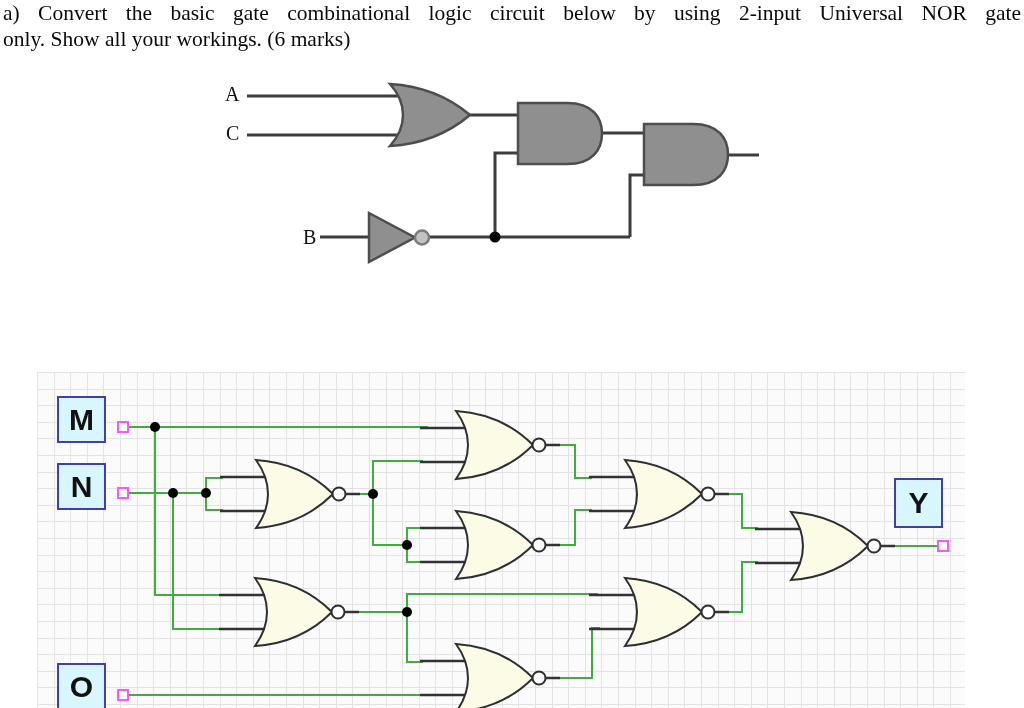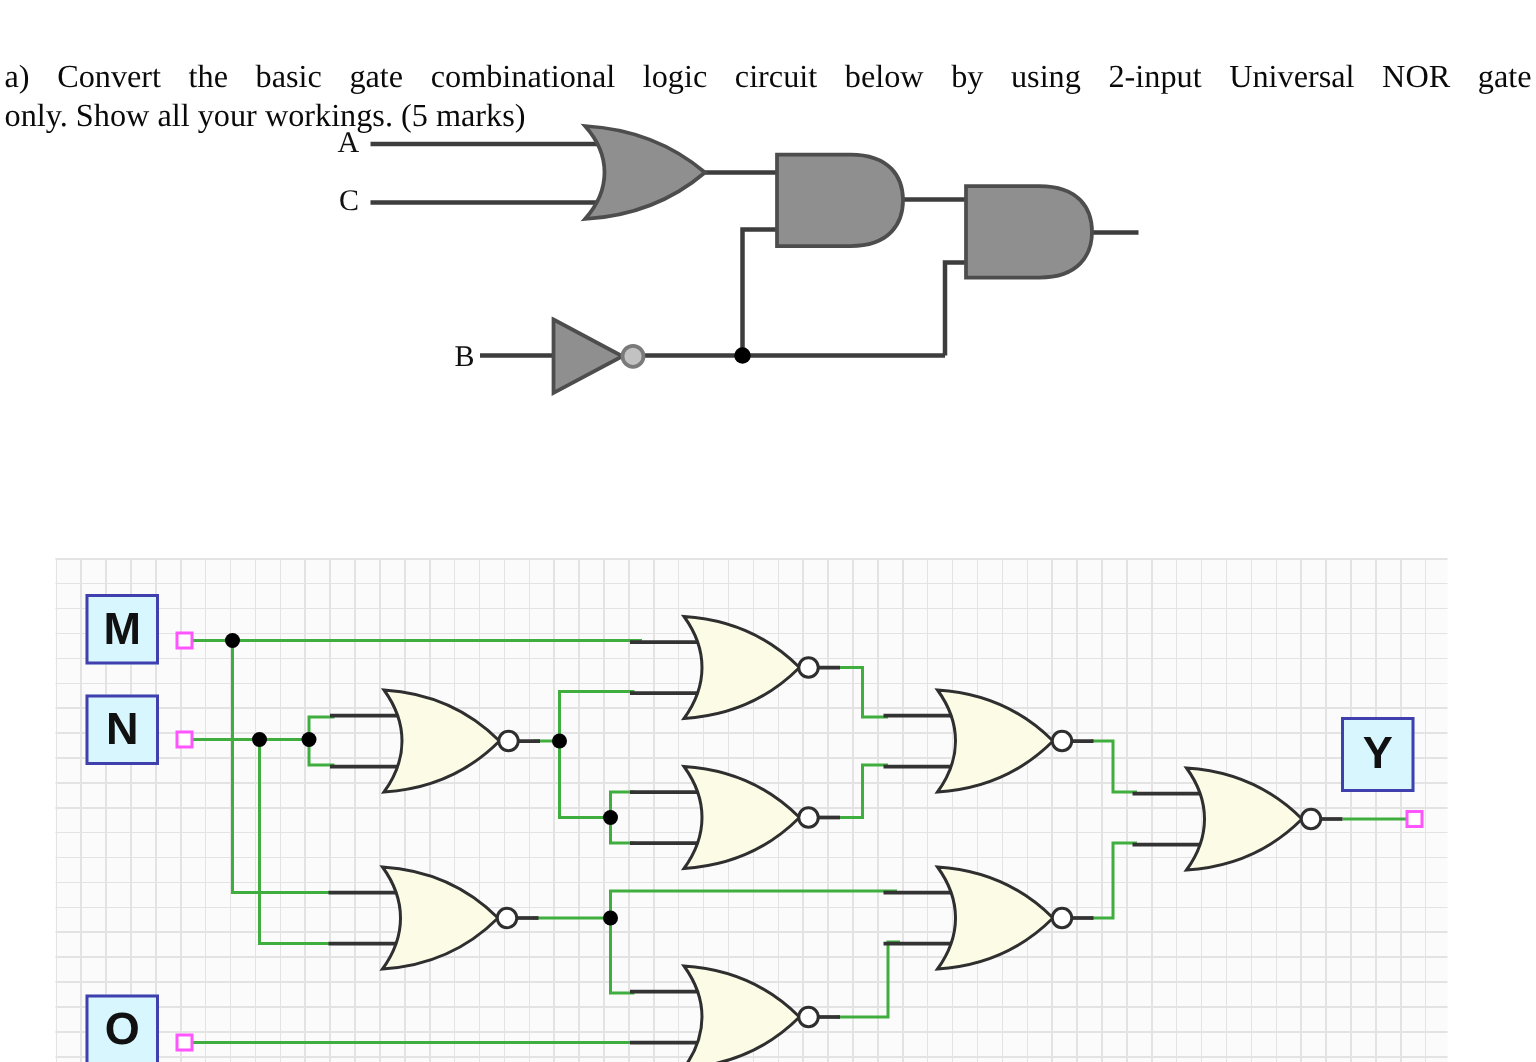--- a/index.html
+++ b/index.html
@@ -1,18 +1,18 @@
 <!DOCTYPE html>
 <html><head>
 <meta charset="utf-8">
 <style>
   html,body{margin:0;padding:0;background:#fff;}
   .page{position:relative;width:1024px;height:708px;background:#ffffff;overflow:hidden;
         font-family:"Liberation Serif","DejaVu Serif",serif;color:#0a0a0a;}
-  .qtext{position:absolute;left:3px;width:1018px;font-size:21.5px;line-height:26px;margin-top:38px;}
+  .qtext{position:absolute;left:3px;width:1018px;font-size:21.5px;line-height:26px;}
   .qline1{text-align:justify;text-align-last:justify;white-space:normal;}
   .qline2{text-align:left;}
   .circuit{position:absolute;left:0;}
   svg{display:block;}
   
   .gate-a{fill:#8f8f8f;stroke:#4d4d4d;stroke-width:2.5;}
   .wire-a{fill:none;stroke:#3d3d3d;stroke-width:3;}
   .bubble-a{fill:#c2c2c2;stroke:#7a7a7a;stroke-width:2.5;}
   .lbl-a{font-family:"Liberation Serif","DejaVu Serif",serif;font-size:20px;fill:#111;}
   .dot-a{fill:#000;}
@@ -33,21 +33,21 @@
     background:#d7f6fd;border:2.5px solid #3f3fae;display:flex;align-items:center;justify-content:center;
     font-family:"Liberation Sans","DejaVu Sans",sans-serif;font-weight:bold;font-size:30px;color:#111;}
 </style>
 </head>
 <body>
 
 <div class="page">
 
   <div class="qtext" style="top:0px;">
     <div class="qline1">a) Convert the basic gate combinational logic circuit below by using 2-input Universal NOR gate</div>
-    <div class="qline2">only. Show all your workings. (5 marks)</div>
+    <div class="qline2">only. Show all your workings. (6 marks)</div>
   </div>
 
   <div class="circuit" style="top:60px;">
     <svg width="1024" height="215" viewBox="0 0 1024 215">
 
       <g>
         <polyline class="wire-a" points="247,36 398,36"></polyline>
         <polyline class="wire-a" points="247,75 398,75"></polyline>
         <polyline class="wire-a" points="468,55 520,55"></polyline>
         <polyline class="wire-a" points="601,73 646,73"></polyline>

